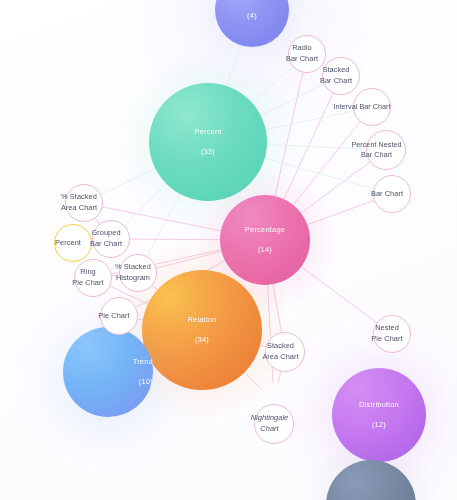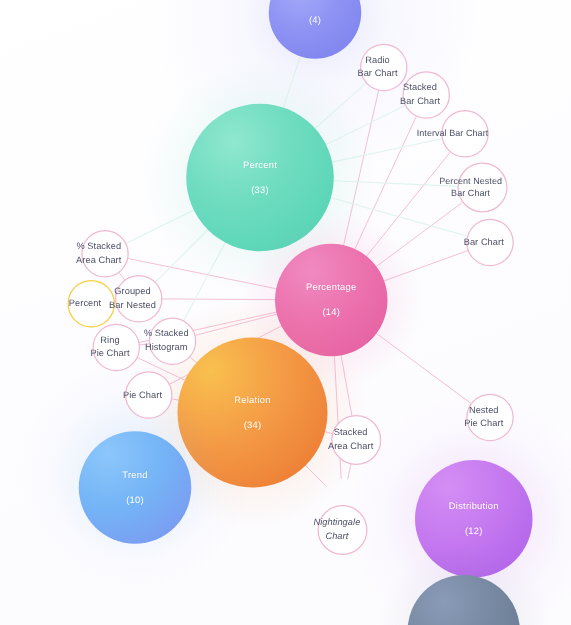--- a/index.html
+++ b/index.html
@@ -136,21 +136,21 @@
       <div class="node hub" id="node-percentage" style="left: 220px; top: 195px; width: 90px; height: 90px;">
         <div class="nlabel">Percentage</div>
         <div class="ncount">(14)</div>
       </div>
       <div class="glow" style="left: 88px; top: 216px; width: 228px; height: 228px; background: radial-gradient(circle, rgba(244, 154, 69, 0.15) 0%, rgba(244, 154, 69, 0) 58%);"></div>
       <div class="node hub" id="node-relation" style="left: 142px; top: 270px; width: 120px; height: 120px;">
         <div class="nlabel">Relation</div>
         <div class="ncount">(34)</div>
       </div>
       <div class="glow" style="left: 22.5px; top: 294.5px; width: 171px; height: 171px; background: radial-gradient(circle, rgba(116, 180, 246, 0.15) 0%, rgba(116, 180, 246, 0) 58%);"></div>
-      <div class="node hub" id="node-trend" style="left: 63px; top: 345px; width: 90px; height: 90px;">
+      <div class="node hub" id="node-trend" style="left: 63px; top: 327px; width: 90px; height: 90px; align-items: flex-end;">
         <div class="nlabel">Trend</div>
         <div class="ncount">(10)</div>
       </div>
       <div class="glow" style="left: 289.7px; top: 325.7px; width: 178.6px; height: 178.6px; background: radial-gradient(circle, rgba(196, 119, 239, 0.15) 0%, rgba(196, 119, 239, 0) 58%);"></div>
       <div class="node hub" id="node-distribution" style="left: 332px; top: 368px; width: 94px; height: 94px; align-items: center;">
         <div class="nlabel">Distribution</div>
         <div class="ncount">(12)</div>
       </div>
       <div class="glow" style="left: 285.5px; top: 419.5px; width: 171px; height: 171px; background: radial-gradient(circle, rgba(117, 134, 159, 0.15) 0%, rgba(117, 134, 159, 0) 58%);"></div>
       <div class="node hub" id="node-composition" style="left: 326px; top: 460px; width: 90px; height: 90px;"></div>
@@ -178,21 +178,21 @@
       </div>
       <div class="node leaf" id="node-percent-stacked-area-chart" style="left: 65px; top: 184px; width: 38px; height: 38px;">
         <div class="nlabel" style="width: 58px; margin-left: -10px;">% Stacked
 Area Chart</div>
       </div>
       <div class="node leaf highlight" id="node-treemap" style="left: 54px; top: 224px; width: 38px; height: 38px; border-color: rgb(245, 207, 61);">
         <div class="nlabel" style="width: 58px; margin-left: -10px;">Percent</div>
       </div>
       <div class="node leaf" id="node-grouped-bar-chart" style="left: 92px; top: 220px; width: 38px; height: 38px;">
         <div class="nlabel" style="width: 58px; margin-left: -10px;">Grouped
-Bar Nested</div>
+Bar Chart</div>
       </div>
       <div class="node leaf" id="node-ring-pie-chart" style="left: 74px; top: 259px; width: 38px; height: 38px; text-align: center;">
         <div class="nlabel" style="width: 58px; margin-left: -10px;">Ring
 Pie Chart</div>
       </div>
       <div class="node leaf" id="node-percent-stacked-histogram" style="left: 119px; top: 254px; width: 38px; height: 38px;">
         <div class="nlabel" style="width: 58px; margin-left: -10px;">% Stacked
 Histogram</div>
       </div>
       <div class="node leaf" id="node-pie-chart" style="left: 100px; top: 297px; width: 38px; height: 38px;">

